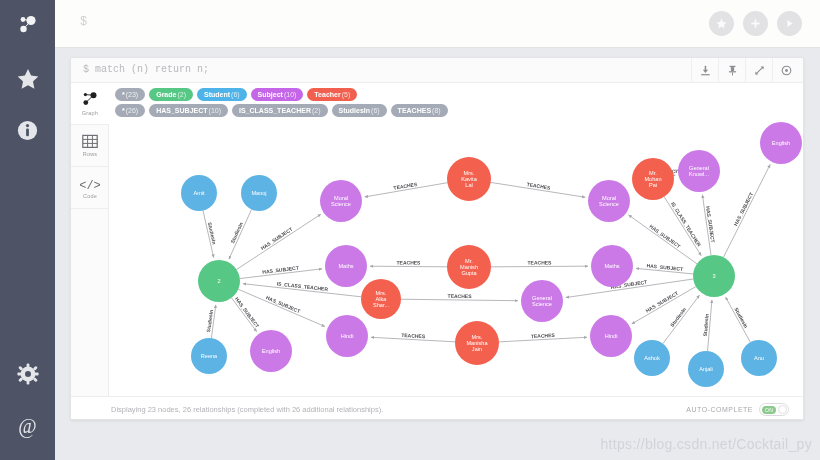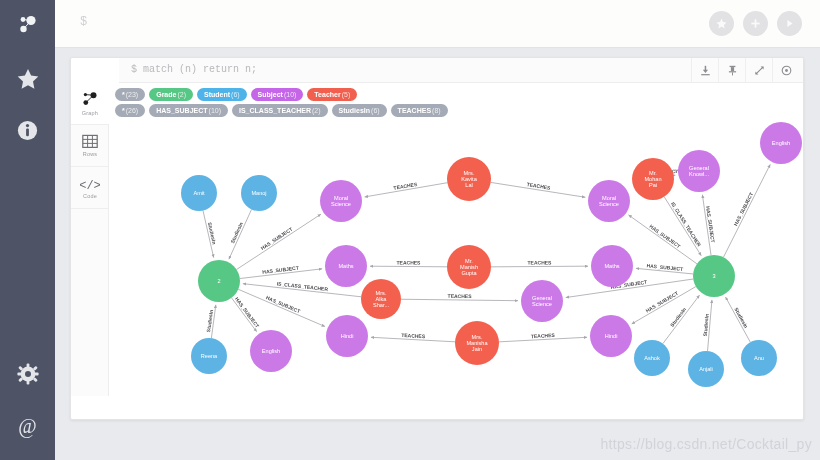--- a/index.html
+++ b/index.html
@@ -54,21 +54,20 @@
     background: #ffffff;
     border: 1px solid #e4e4e6;
     border-radius: 2px;
     box-shadow: 0 1px 3px rgba(0,0,0,0.07);
     overflow: hidden;
   }
   #frame-header {
     position: relative; height: 25px;
     background: #fbfbfb;
     border-bottom: 1px solid #ededee;
-    margin-left: 48px;
   }
   #frame-query {
     position: absolute; left: 12px; top: 6px;
     font-family: "Liberation Mono", monospace; font-size: 10px;
     color: #b9b9bd; white-space: nowrap;
   }
   #frame-tools {
     position: absolute; right: 4px; top: 0; height: 25px;
     display: flex; align-items: center;
   }
@@ -536,18 +535,28 @@
               <g>
                 <circle cx="544" cy="58" r="21" fill="#f4604e"></circle>
                 <text x="544" y="54" class="node-label">Mr.</text>
                 <text x="544" y="60" class="node-label">Mohan</text>
                 <text x="544" y="66" class="node-label">Pai</text>
               </g>
             </g>
         </svg>
       </div>
 
+      <div id="frame-footer">
+        <div id="status-text">Displaying 23 nodes, 26 relationships (completed with 26 additional relationships).</div>
+        <div id="autocomplete-wrap">
+          <span id="autocomplete-label">AUTO-COMPLETE</span>
+          <div id="autocomplete-toggle">
+            <span id="autocomplete-on">ON</span>
+            <span id="autocomplete-knob"></span>
+          </div>
+        </div>
+      </div>
 
     </div>
   </div>
 
   <div id="watermark">https://blog.csdn.net/Cocktail_py</div>
 </div>
 
 </body></html>

